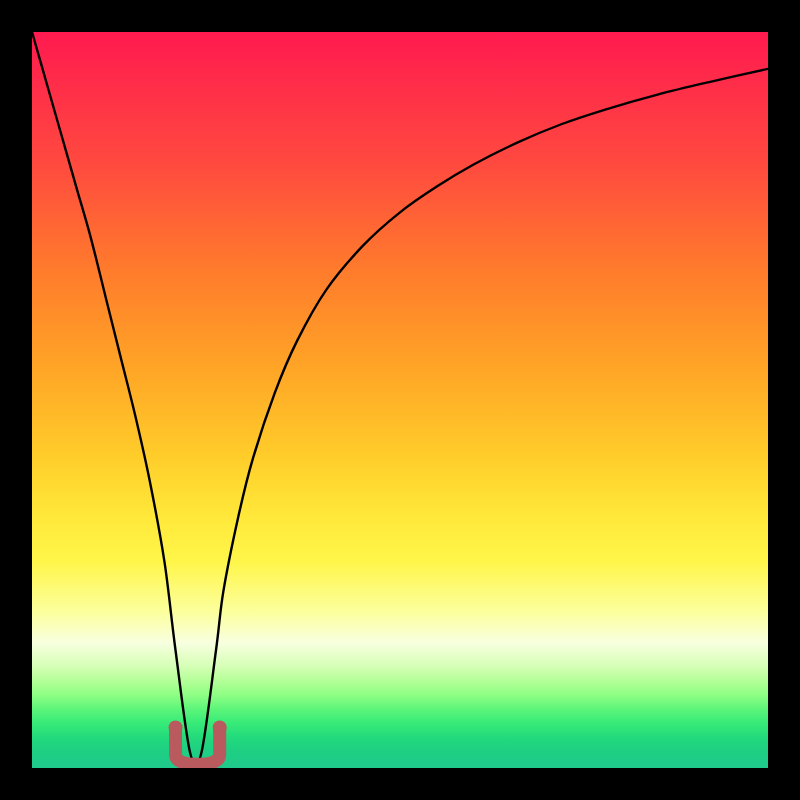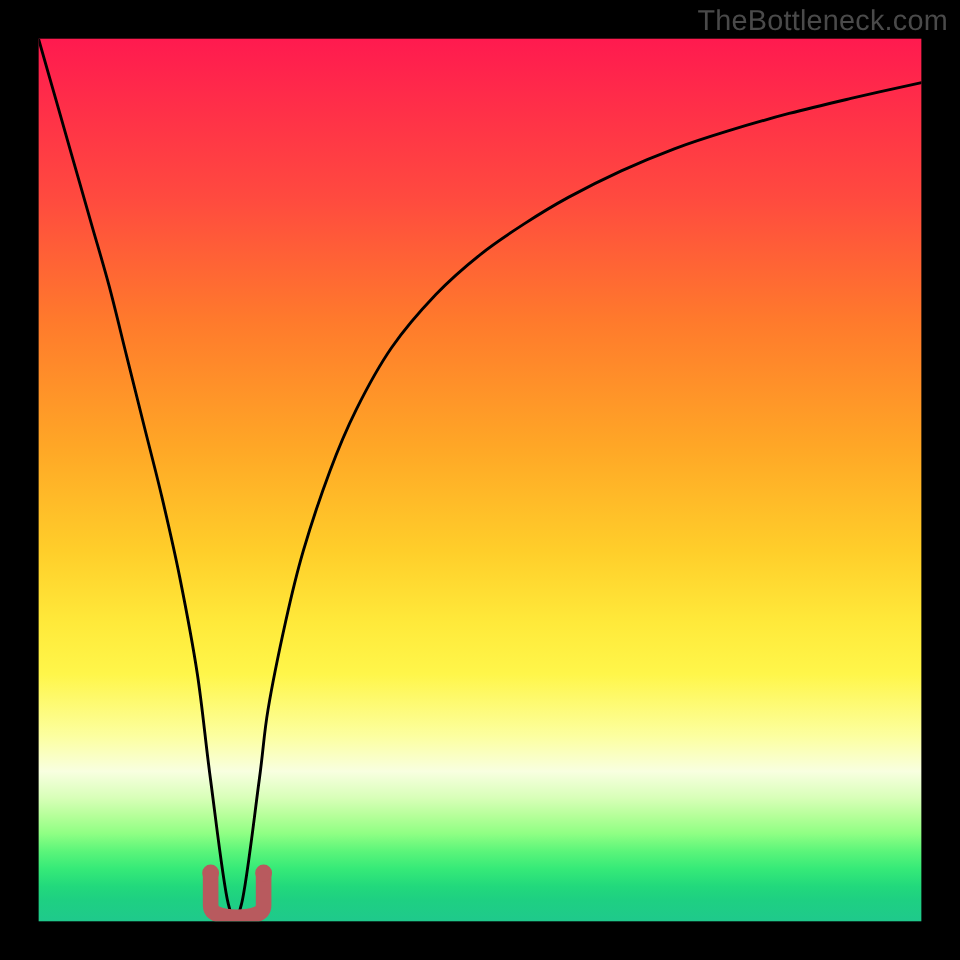--- a/index.html
+++ b/index.html
@@ -75,14 +75,13 @@
     <div class="gradient"></div>
 
     <svg class="curve" viewBox="0 0 736 736" preserveAspectRatio="none">
       <path id="curve-path" fill="none" stroke-width="2.4" stroke-linecap="round" stroke-linejoin="round" stroke="#000000" d="M 0 0 C 2.4533333333333336 8.586666666666664, 9.813333333333333 34.34666666666665, 14.72 51.51999999999998 C 19.62666666666667 68.69333333333331, 24.533333333333335 85.86666666666663, 29.44 103.03999999999996 C 34.346666666666664 120.2133333333333, 39.25333333333333 137.3866666666666, 44.16 154.55999999999995 C 49.06666666666666 171.7333333333333, 53.973333333333336 187.68000000000004, 58.88 206.08000000000004 C 63.78666666666667 224.48000000000005, 68.69333333333334 245.33333333333331, 73.60000000000001 264.96 C 78.50666666666667 284.58666666666664, 83.41333333333333 304.2133333333333, 88.32 323.84 C 93.22666666666666 343.46666666666664, 98.13333333333334 361.8666666666667, 103.04 382.72 C 107.94666666666667 403.5733333333334, 112.85333333333334 424.4266666666667, 117.76 448.96 C 122.66666666666667 473.4933333333333, 128.18666666666667 501.7066666666666, 132.48 529.92 C 136.7733333333333 558.1333333333333, 139.2266666666667 586.3466666666667, 143.52 618.24 C 147.81333333333333 650.1333333333333, 153.9466666666667 704.1066666666667, 158.24 721.28 C 162.53333333333333 738.4533333333333, 164.98666666666668 738.4533333333333, 169.28 721.28 C 173.57333333333332 704.1066666666667, 180.32 645.2266666666667, 184 618.24 C 187.68 591.2533333333333, 187.68 581.44, 191.36 559.36 C 195.04000000000002 537.28, 201.17333333333335 507.84, 206.08 485.76 C 210.98666666666668 463.68, 214.66666666666666 447.73333333333335, 220.79999999999998 426.88 C 226.9333333333333 406.02666666666664, 235.52000000000004 380.26666666666665, 242.88000000000002 360.64 C 250.24 341.0133333333333, 256.37333333333333 326.29333333333335, 264.96 309.12 C 273.5466666666666 291.94666666666666, 283.36 273.5466666666666, 294.40000000000003 257.59999999999997 C 305.44000000000005 241.6533333333333, 318.93333333333334 226.32000000000005, 331.2 213.44000000000005 C 343.46666666666664 200.56000000000006, 355.73333333333335 190.1333333333334, 368 180.32000000000005 C 380.26666666666665 170.5066666666667, 392.53333333333336 162.53333333333327, 404.8 154.55999999999995 C 417.06666666666666 146.58666666666662, 428.1066666666666 139.84, 441.59999999999997 132.48000000000002 C 455.0933333333333 125.12000000000002, 471.0400000000001 117.14666666666665, 485.76000000000005 110.39999999999998 C 500.48 103.65333333333331, 515.1999999999999 97.52, 529.92 92 C 544.64 86.48, 558.1333333333333 82.18666666666665, 574.08 77.27999999999997 C 590.0266666666668 72.37333333333329, 608.4266666666667 67.0986666666666, 625.6 62.559999999999945 C 642.7733333333333 58.02133333333328, 658.72 54.34133333333332, 677.12 50.048 C 695.52 45.75466666666669, 726.1866666666667 39.00800000000006, 736 36.80000000000007"></path>
       <path id="marker-path" fill="none" stroke-width="13" stroke-linecap="round" stroke-linejoin="round" stroke="#b85a5e" d="M 143.52 695.52 L 143.52 722.32 Q 143.52 732.32 165.60000000000002 732.32 Q 187.68 732.32 187.68 722.32 L 187.68 695.52"></path>
       <circle id="marker-dot-L" r="7" fill="#b85a5e" cx="143.52" cy="695.52"></circle>
       <circle id="marker-dot-R" r="7" fill="#b85a5e" cx="187.68" cy="695.52"></circle>
     </svg>
   </div>
 
-  <div class="watermark">TheBottleneck.com</div>
 </div>
 
 </body></html>

